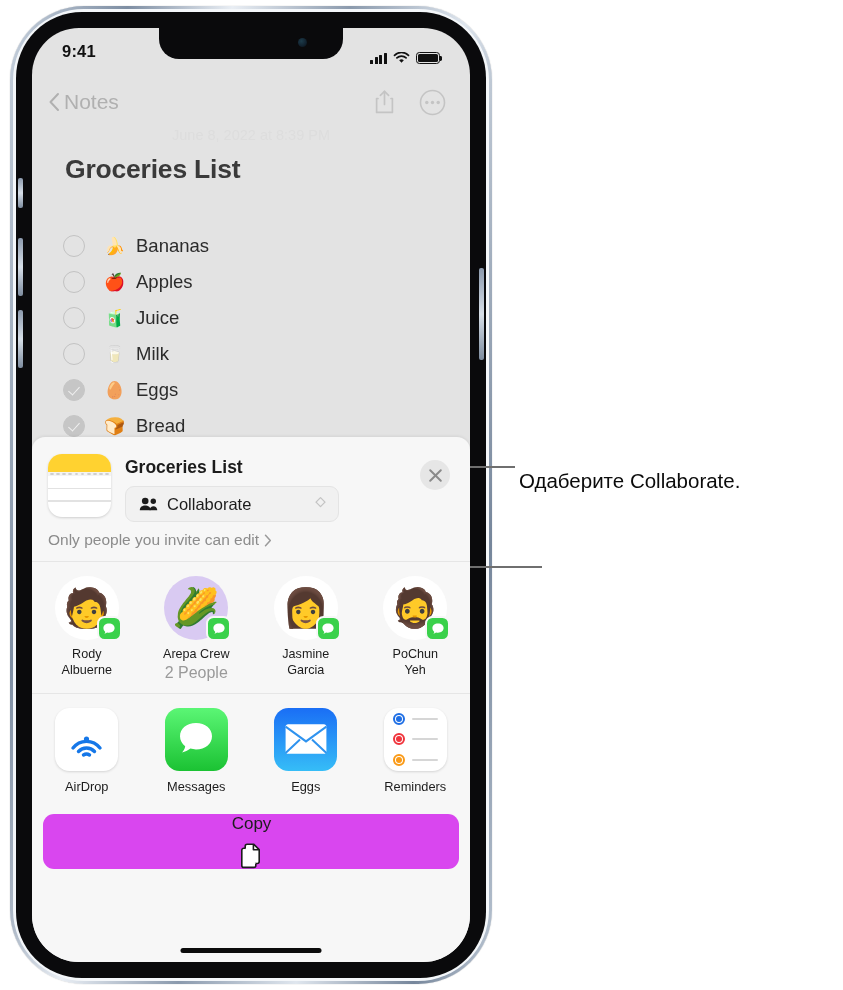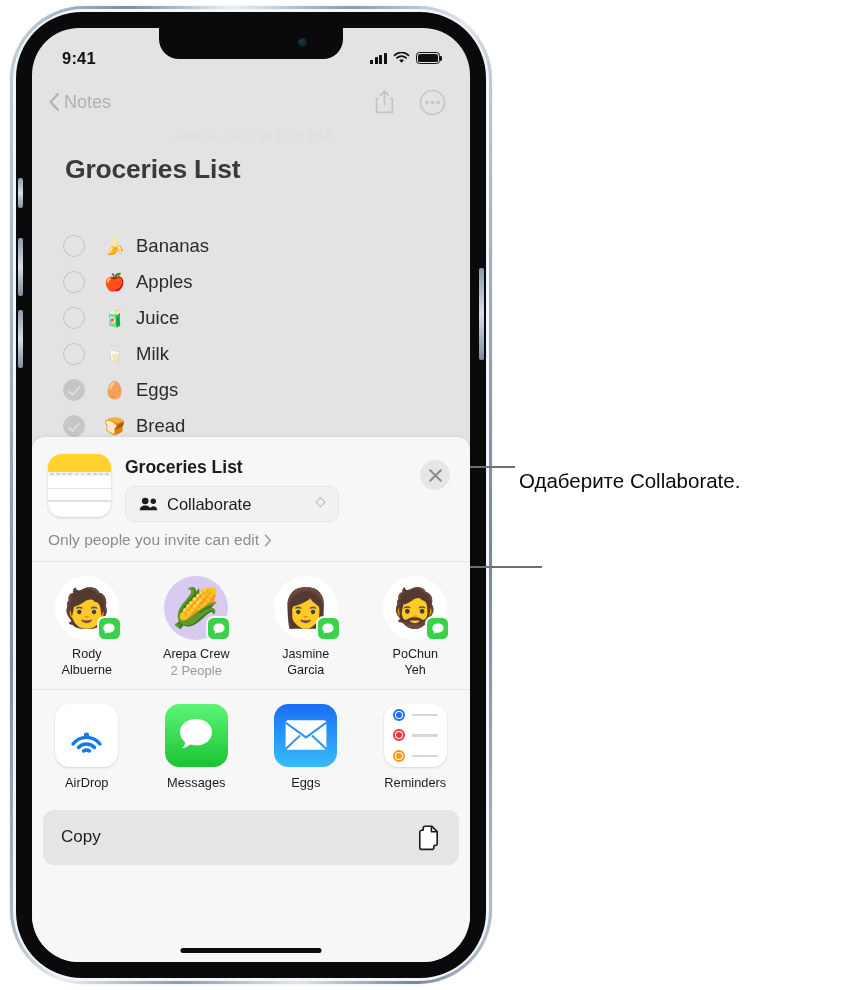--- a/index.html
+++ b/index.html
@@ -54,21 +54,21 @@
   }
   .notch-cam {
     position: absolute; right: 36px; top: 10px;
     width: 9px; height: 9px; border-radius: 50%;
     background: radial-gradient(circle at 38% 35%, #1d3b4a 0%, #122330 55%, #080d12 100%);
   }
 
   
   .statusbar {
     position: absolute; top: 0; left: 0; right: 4px; height: 46px;
-    display: flex; align-items: center; justify-content: space-between;
+    display: flex; justify-content: space-between;
     padding: 14px 26px 0 30px;
     z-index: 25;
   }
   .status-time { font-size: 16.5px; font-weight: bold; color: #111; letter-spacing: .2px; }
   .status-right { display: flex; align-items: center; gap: 6px; }
   .sig { display: flex; align-items: flex-end; gap: 1.7px; height: 11px; }
   .sig i { display: block; width: 3px; background: #111; border-radius: .6px; }
   .sig i:nth-child(1) { height: 4px; }
   .sig i:nth-child(2) { height: 6.5px; }
   .sig i:nth-child(3) { height: 9px; }
@@ -83,21 +83,21 @@
   }
   .batt span { display: block; height: 100%; width: 100%; background: #111; border-radius: 1.6px; }
 
   
   .navbar {
     position: absolute; top: 54px; left: 0; right: 0; height: 40px;
     display: flex; align-items: center; padding: 0 24px 0 16px;
   }
   .nav-back { display: flex; align-items: center; gap: 4px; color: #b0b0b0; }
   .nav-back svg { display: block; }
-  .nav-back-label { font-size: 18px; color: #b0b0b0; }
+  .nav-back-label { font-size: 21px; color: #b0b0b0; }
   .nav-spacer { flex: 1; }
   .nav-icons { display: flex; align-items: center; gap: 24px; }
 
   .note-date {
     position: absolute; top: 99px; left: 0; right: 0;
     text-align: center; font-size: 14.5px; color: #dddddd;
   }
 
   .note-title {
     position: absolute; top: 126px; left: 33px;
@@ -174,21 +174,21 @@
   .badge {
     position: absolute; right: -3px; bottom: -1px;
     width: 25px; height: 25px; border-radius: 7.5px;
     background: #3ad14b; border: 2px solid #f7f7f7;
     display: flex; align-items: center; justify-content: center;
   }
   .contact-name {
     margin-top: 7px; font-size: 12.6px; color: #1c1c1c;
     text-align: center; line-height: 1.25; width: 96px;
   }
-  .contact-sub { font-size: 13px; color: #9a9a9a; text-align: left; line-height: 1.25; }
+  .contact-sub { font-size: 16px; color: #9a9a9a; text-align: left; line-height: 1.25; }
 
   
   .apps { display: flex; padding: 14px 0 10px 0; }
   .app { flex: 1; display: flex; flex-direction: column; align-items: center; }
   .app-icon {
     width: 63px; height: 63px; border-radius: 14.5px;
     display: flex; align-items: center; justify-content: center;
     overflow: hidden; position: relative;
   }
   .app-label { margin-top: 8px; font-size: 12.8px; color: #1c1c1c; }
@@ -201,23 +201,24 @@
   .rem-dot {
     width: 12px; height: 12px; border-radius: 50%;
     display: flex; align-items: center; justify-content: center; flex: 0 0 auto;
   }
   .rem-dot i { width: 6px; height: 6px; border-radius: 50%; background: currentColor; display: block; }
   .rem-line { flex: 1; height: 2.2px; background: #d6d6d6; border-radius: 1.2px; }
 
   
   .actions { padding: 10px 11px 0 11px; }
   .action-row {
-    background: #e5e5e5; border-radius: 11px;
+    background: #d946ef; border-radius: 11px;
     height: 55px; display: flex; align-items: center;
     padding: 0 17px 0 18px;
+    flex-direction: column;
   }
   .action-label { flex: 1; font-size: 17px; color: #1c1c1c; }
 
   .home-ind {
     position: absolute; bottom: 9px; left: 50%; transform: translateX(-50%);
     width: 141px; height: 5px; border-radius: 3px; background: #0c0c0c;
     z-index: 40;
   }
 
   

